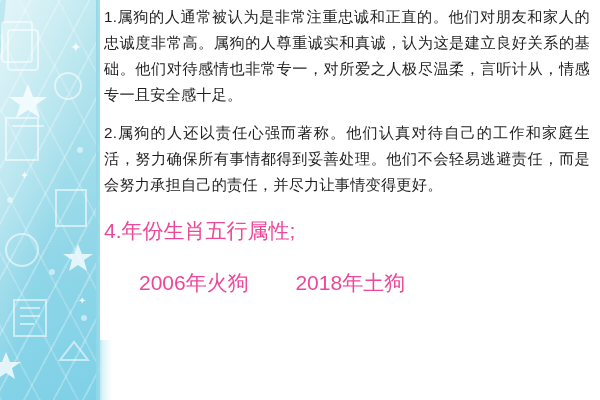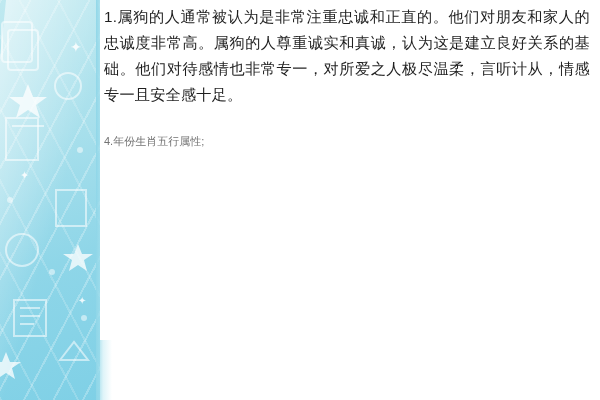--- a/index.html
+++ b/index.html
@@ -84,22 +84,22 @@
     color: #1f1f1f;
     font-size: 15.2px;
     line-height: 26px;
     letter-spacing: 0.2px;
     margin: 0 0 12px 0;
     text-align: justify;
     white-space: pre-wrap;
   }
 
   .list-line {
-    color: #737373;
-    font-size: 11px;
+    color: #ec4899;
+    font-size: 21px;
     line-height: 26px;
     margin: 0;
     white-space: pre;
   }
 
   .spacer-8 { height: 8px; }
 </style>
 </head>
 <body>
 
@@ -137,21 +137,25 @@
     <span class="sparkle" style="left:70px; top:40px;">✦</span>
     <span class="sparkle" style="left:20px; top:170px; font-size:11px;">✦</span>
     <span class="sparkle" style="left:78px; top:296px; font-size:10px;">✦</span>
   </div>
   <div class="bg-right-edge"></div>
 
   <div class="content">
 
     <p class="para">1.属狗的人通常被认为是非常注重忠诚和正直的。他们对朋友和家人的忠诚度非常高。属狗的人尊重诚实和真诚，认为这是建立良好关系的基础。他们对待感情也非常专一，对所爱之人极尽温柔，言听计从，情感专一且安全感十足。</p>
 
+    <p class="para">2.属狗的人还以责任心强而著称。他们认真对待自己的工作和家庭生活，努力确保所有事情都得到妥善处理。他们不会轻易逃避责任，而是会努力承担自己的责任，并尽力让事情变得更好。</p>
 
     <div class="spacer-8"></div>
 
     <p class="list-line">4.年份生肖五行属性;</p>
 
 
+    <p class="list-line">
+      <span>2006年火狗</span><span>        </span><span>2018年土狗</span>
+    </p>
 
   </div>
 </div>
 
 </body></html>

